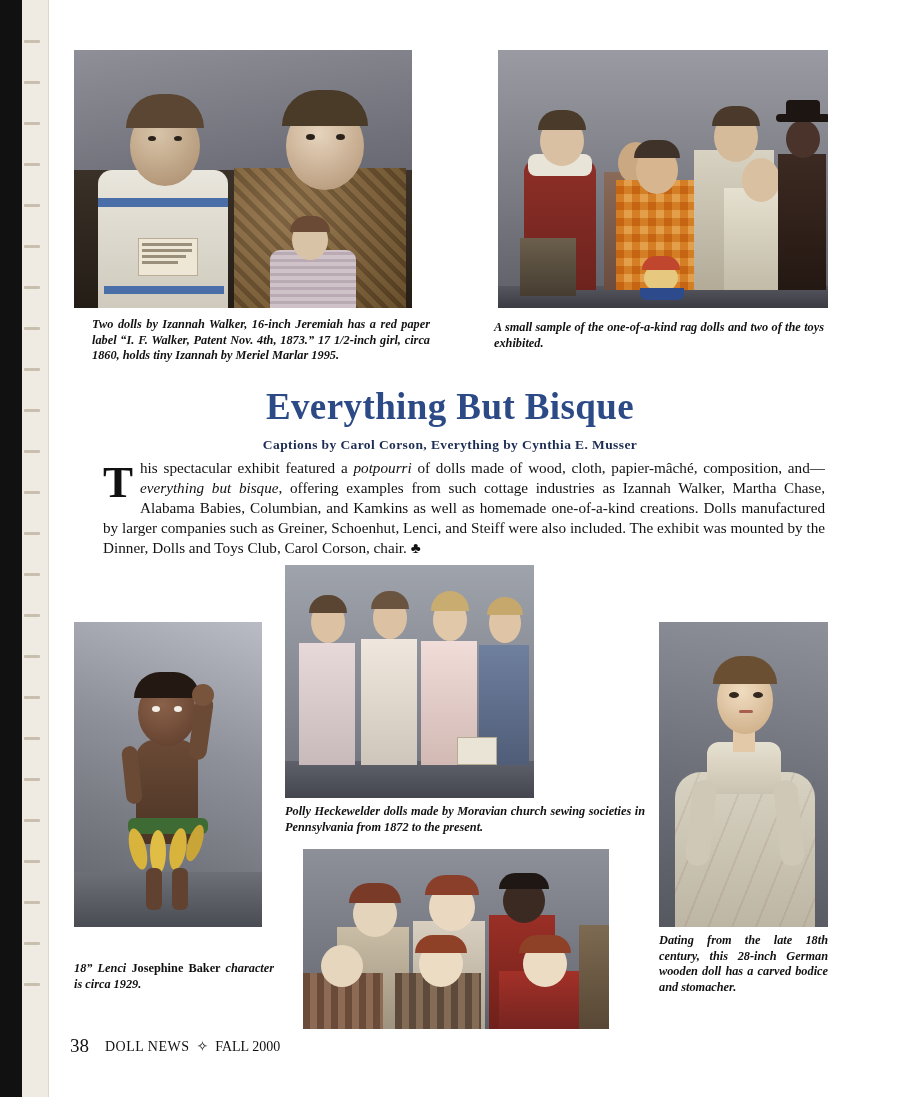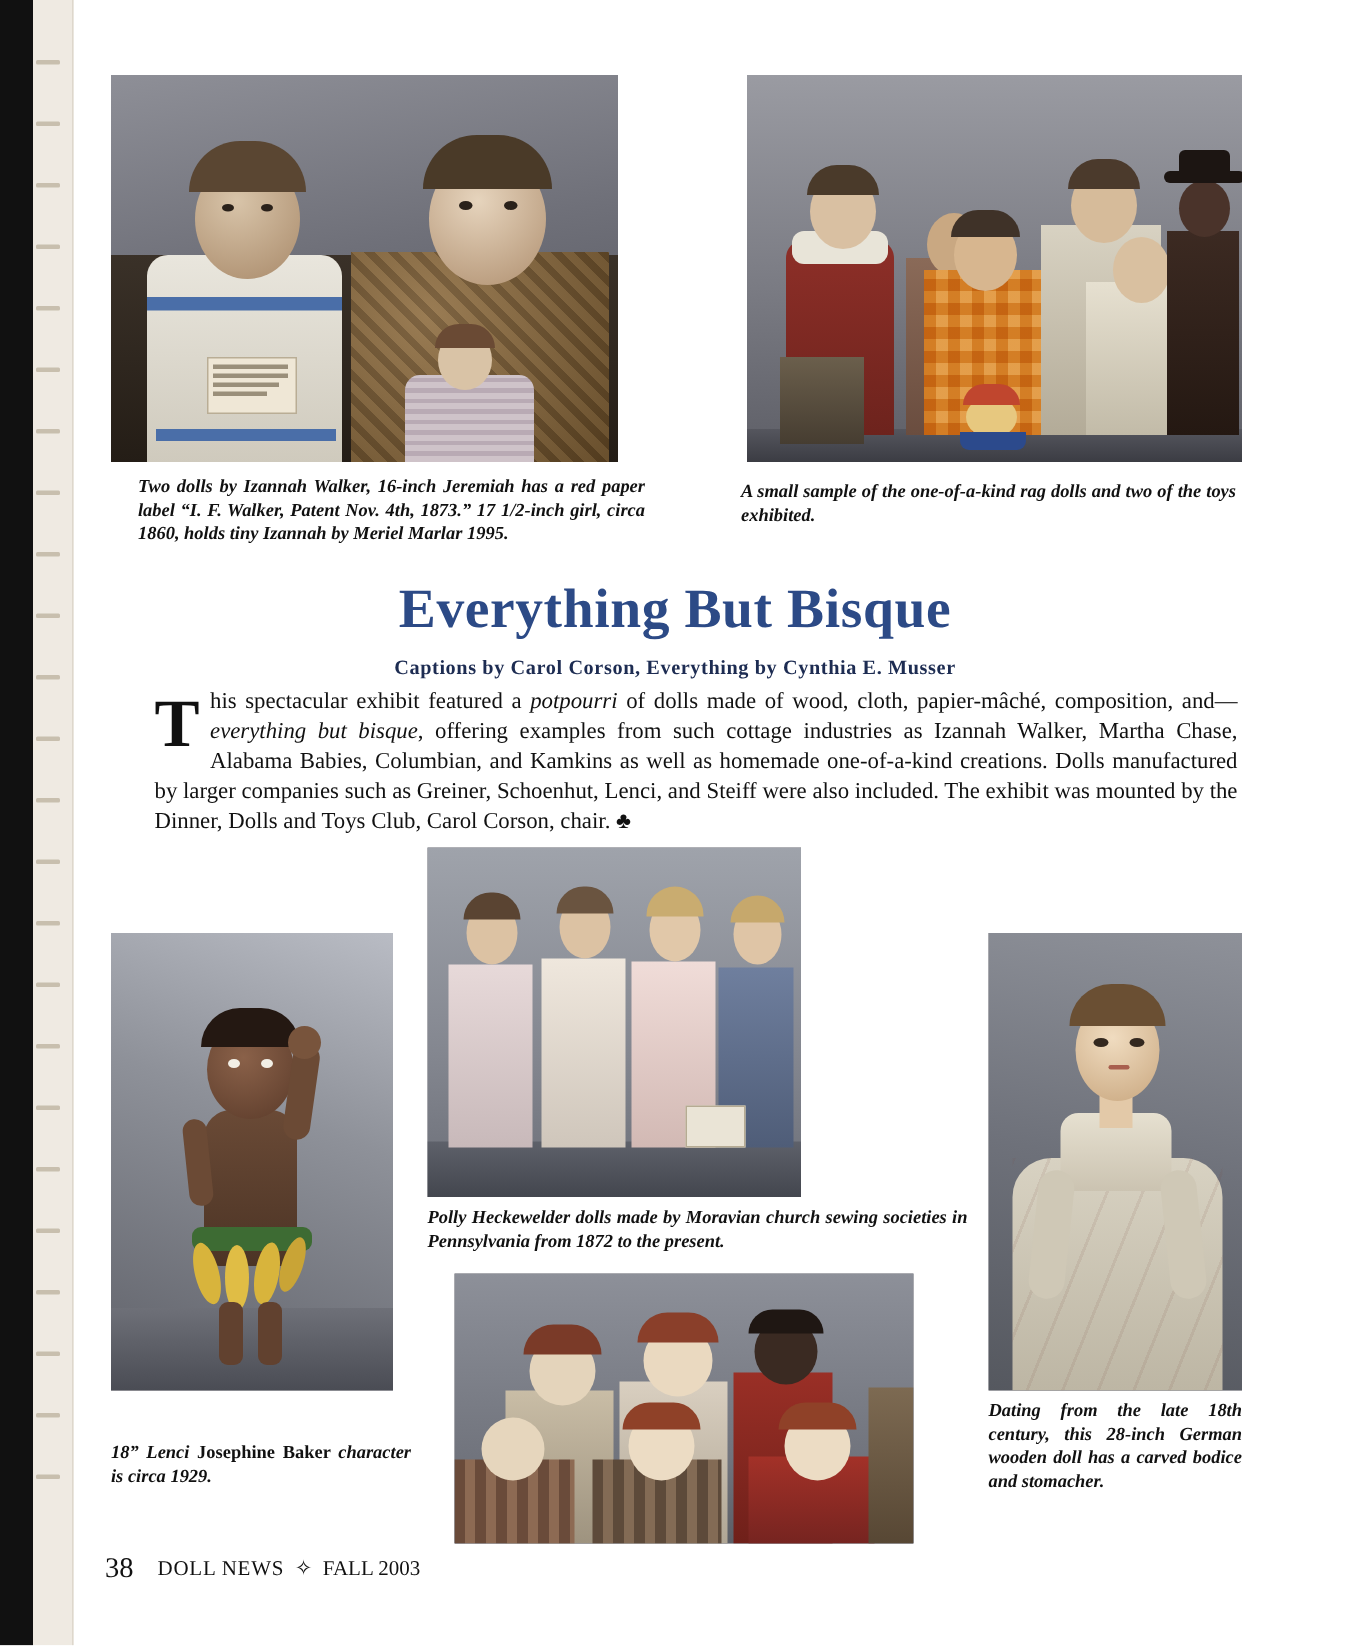--- a/index.html
+++ b/index.html
@@ -367,16 +367,16 @@
       <div class="rect" style="left:30px;top:158px;width:24px;height:86px;background:#cfc8b6;border-radius:12px;transform:rotate(6deg);"></div>
       <div class="rect" style="left:118px;top:158px;width:24px;height:86px;background:#cfc8b6;border-radius:12px;transform:rotate(-6deg);"></div>
     </div>
   </div>
 
   <div class="cap" style="left:659px; top:933px; width:169px;">
     <span>Dating from the late 18th century, this 28-inch German wooden doll has a carved bodice and stomacher.</span>
   </div>
 
   <div class="footer">
-    <span class="folio">38</span><span class="mag">DOLL NEWS</span><span style="margin:0 7px;">✧</span><span>FALL 2003</span>
+    <span class="folio">38</span><span class="mag">DOLL NEWS</span><span style="margin:0 7px;">✧</span><span>FALL 2000</span>
   </div>
 
 </div>
 
 </body></html>

